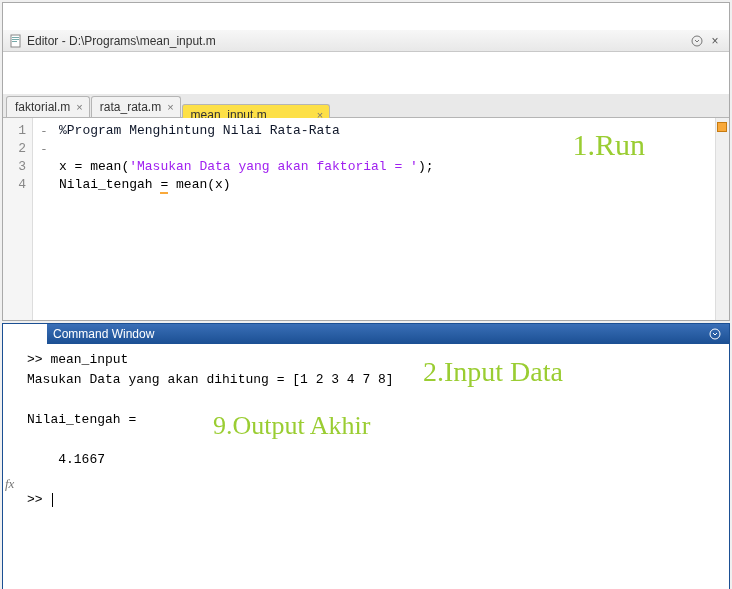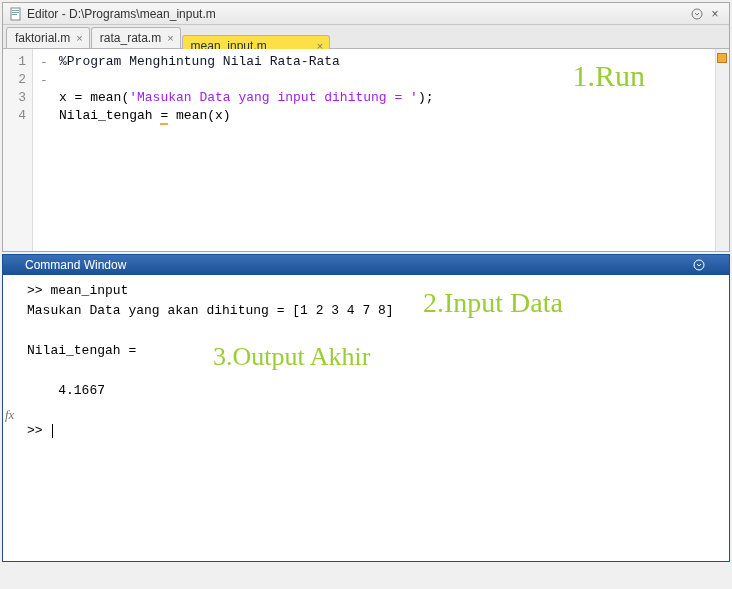--- a/index.html
+++ b/index.html
@@ -18,20 +18,21 @@
 }
 .editor-titlebar {
   background: linear-gradient(#f7f7f7, #e8e8e8);
   border-bottom: 1px solid #c8c8c8;
   padding: 2px 6px;
   display: flex;
   align-items: center;
   height: 22px;
   font-size: 12px;
   color: #333;
+  margin-top: 27px;
 }
 .editor-titlebar .icon {
   margin-right: 4px;
   width: 14px;
   height: 14px;
   display: inline-flex;
   align-items: center;
   justify-content: center;
 }
 .editor-titlebar .spacer { flex: 1; }
@@ -46,20 +47,21 @@
   cursor: pointer;
 }
 .tabbar {
   background: #e9e9e9;
   display: flex;
   align-items: flex-end;
   height: 24px;
   border-bottom: 1px solid #b5b5b5;
   padding-left: 3px;
   gap: 0;
+  margin-top: 42px;
 }
 .tab {
   background: #f2f2f2;
   border: 1px solid #b5b5b5;
   border-bottom: none;
   padding: 2px 6px 2px 8px;
   font-size: 12px;
   color: #333;
   display: flex;
   align-items: center;
@@ -144,22 +146,23 @@
   border: 1px solid #1b4f93;
   margin: 2px;
   background: #fff;
 }
 .cmd-titlebar {
   background: linear-gradient(#3a6fb7, #1b4f93);
   color: #fff;
   height: 20px;
   display: flex;
   align-items: center;
-  padding: 0 22px;
-  font-size: 12px;
+  padding: 0 6px;
+  font-size: 12px;
+  margin-left: 44px;
 }
 .cmd-titlebar .spacer { flex: 1; }
 .cmd-titlebar .ctrl {
   width: 16px;
   height: 16px;
   display: inline-flex;
   align-items: center;
   justify-content: center;
   color: #fff;
   cursor: pointer;
@@ -245,21 +248,21 @@
       <div>4</div>
     </div>
     <div class="breakcol">
       <div></div>
       <div></div>
       <div>-</div>
       <div>-</div>
     </div>
     <div class="code"><span class="c-comment">%Program Menghintung Nilai Rata-Rata</span>
 
-<span>x = mean(</span><span class="c-string">'Masukan Data yang input dihitung = '</span><span>);</span>
+<span>x = mean(</span><span class="c-string">'Masukan Data yang akan faktorial = '</span><span>);</span>
 <span>Nilai_tengah </span><span class="c-warn">=</span><span> mean(x)</span>
       <div class="annot run">1.Run</div>
     </div>
     <div class="overview">
       <div class="warn"></div>
     </div>
   </div>
 </div>
 
 <div class="cmd-panel">
@@ -279,16 +282,16 @@
     </div>
     <div class="cmd-text"><span>&gt;&gt; mean_input
 Masukan Data yang akan dihitung = [1 2 3 4 7 8]
 
 Nilai_tengah =
 
     4.1667
 
 &gt;&gt; </span><span class="cursor"></span>
       <div class="annot input" style="top:18px; left:400px;">2.Input Data</div>
-      <div class="annot output" style="top:72px; left:190px;">3.Output Akhir</div>
+      <div class="annot output" style="top:72px; left:190px;">9.Output Akhir</div>
     </div>
   </div>
 </div>
 
 </body></html>

